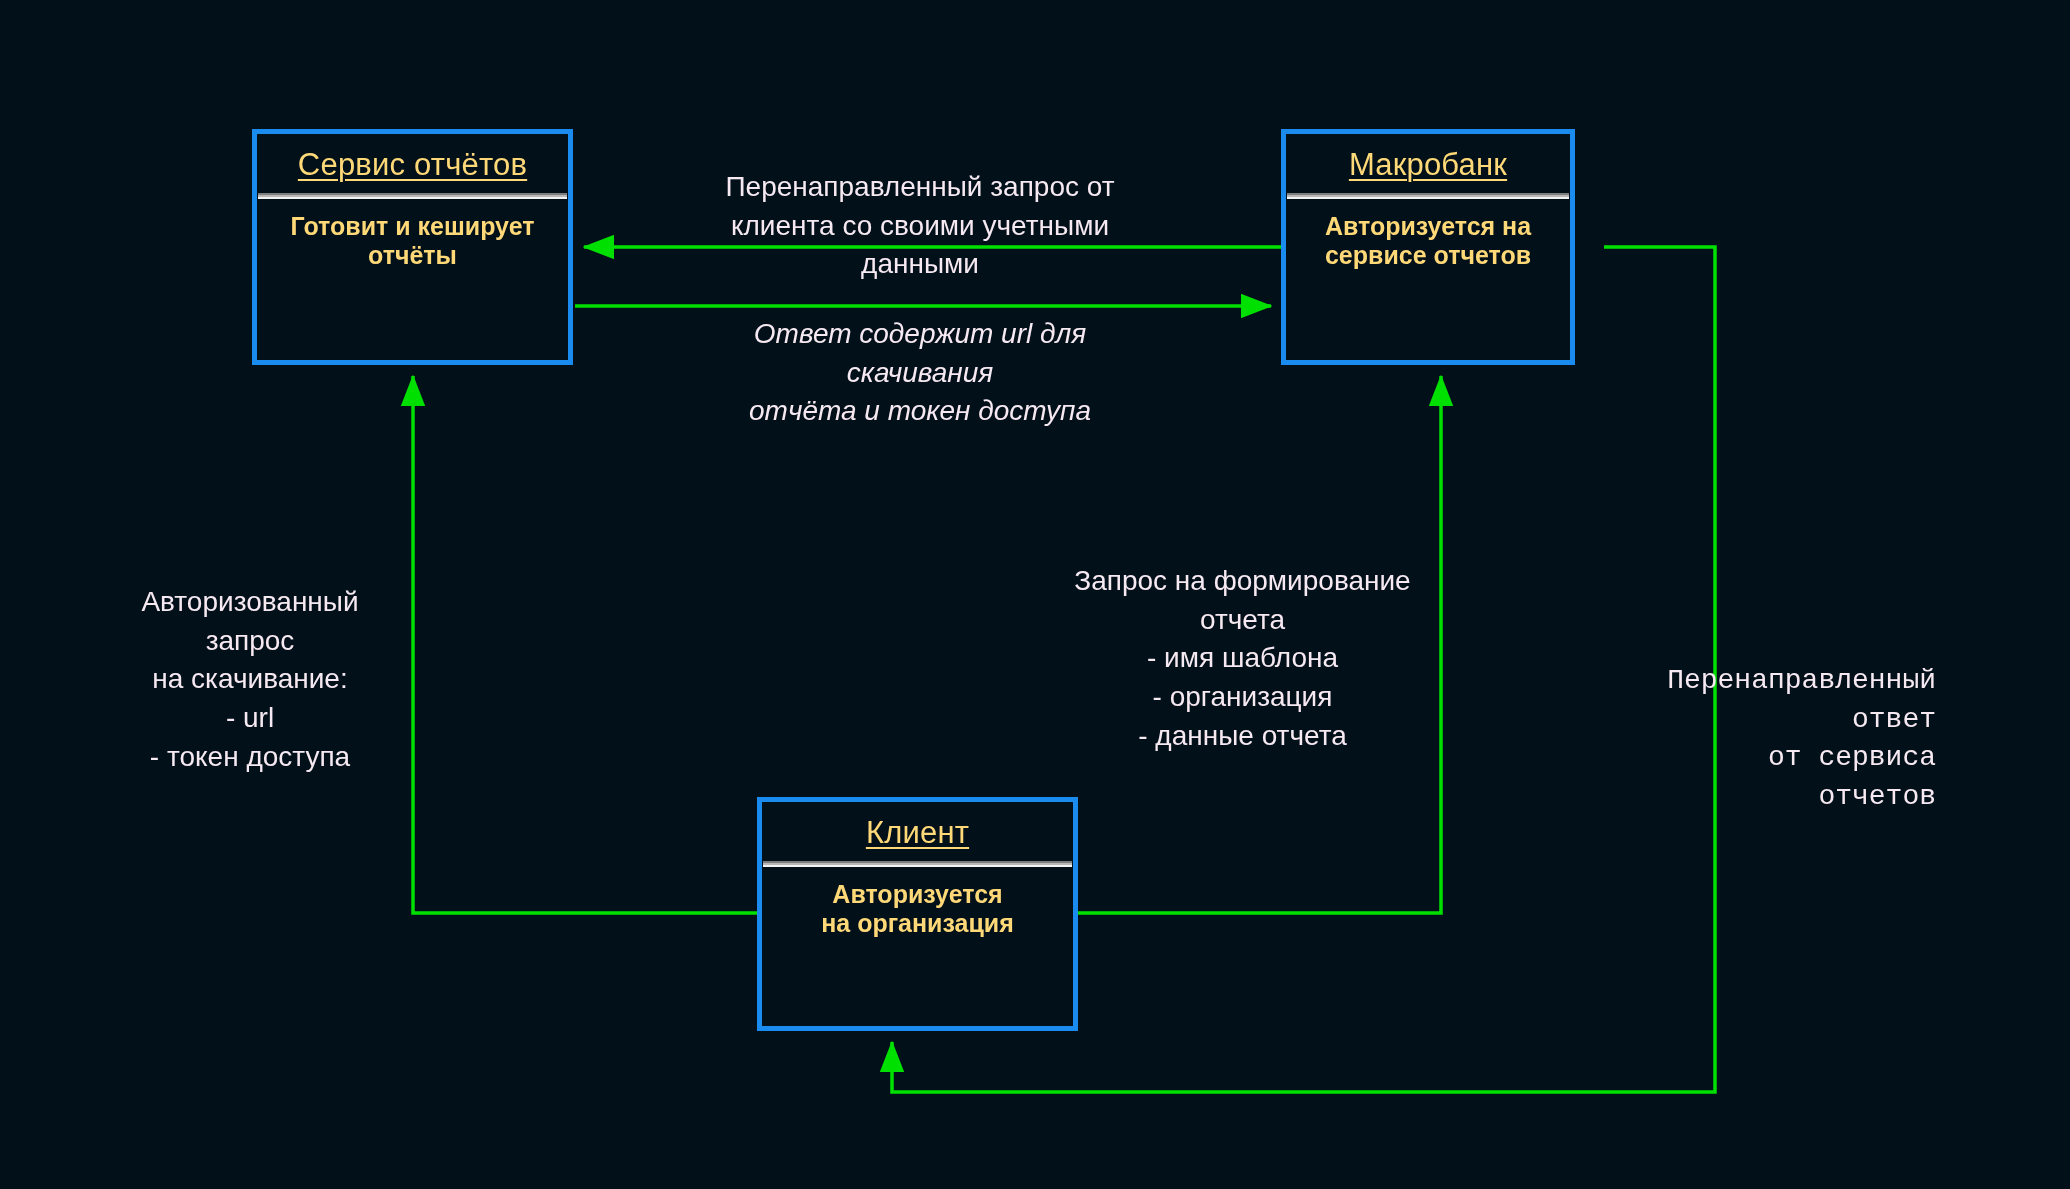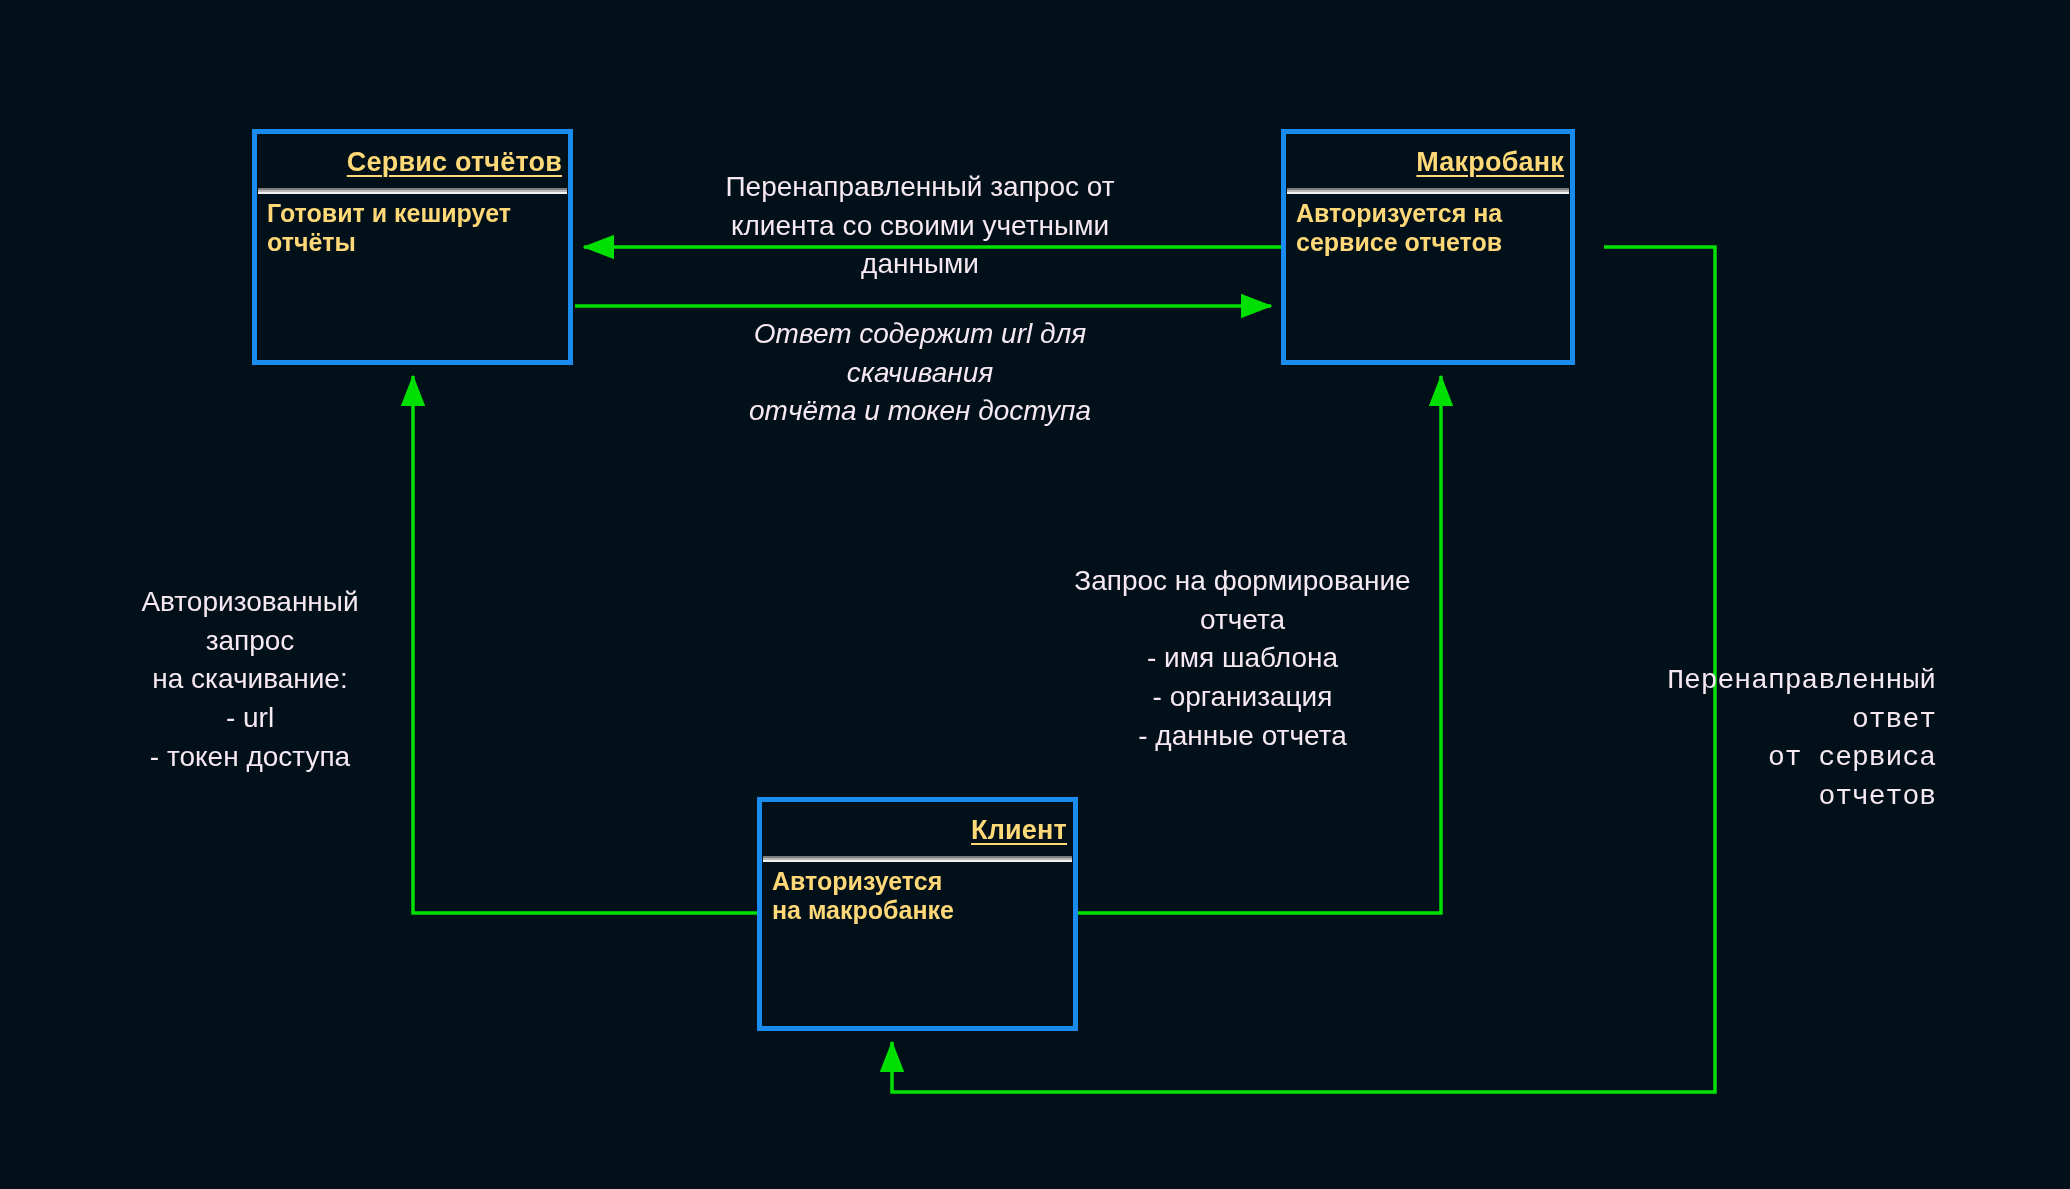--- a/index.html
+++ b/index.html
@@ -24,46 +24,46 @@
   .node {
     position: absolute;
     box-sizing: border-box;
     border: 5px solid #1a8cf0;
     background: #021019;
     display: flex;
     flex-direction: column;
     align-items: stretch;
   }
   .node-title {
-    text-align: right;
+    text-align: center;
     color: #ffd978;
-    font-weight: bold;
-    font-size: 27px;
+    font-weight: normal;
+    font-size: 31px;
     letter-spacing: 0.2px;
     padding: 13px 6px 10px 6px;
     text-decoration: underline;
     text-underline-offset: 4px;
     text-decoration-thickness: 2px;
     white-space: nowrap;
   }
   .node-divider {
     height: 6px;
     margin: 0 1px;
     background: #b8b8b8;
     border-top: 2px solid #7d7d7d;
     border-bottom: 2px solid #f2f2f2;
     box-sizing: border-box;
   }
   .node-body {
-    text-align: left;
+    text-align: center;
     color: #ffd978;
     font-weight: bold;
     font-size: 25px;
     line-height: 1.15;
-    padding: 5px 10px 0 10px;
+    padding: 13px 10px 0 10px;
     white-space: pre-line;
   }
   .edge-label {
     position: absolute;
     color: #f7e9f2;
     font-size: 28px;
     line-height: 1.38;
     text-align: center;
     white-space: pre-line;
   }
@@ -103,21 +103,21 @@
     <div class="node-title">Макробанк</div>
     <div class="node-divider"></div>
     <div class="node-body">Авторизуется на
 сервисе отчетов</div>
   </div>
 
   <div class="node" style="left:757px; top:797px; width:321px; height:234px;">
     <div class="node-title">Клиент</div>
     <div class="node-divider"></div>
     <div class="node-body">Авторизуется
-на макробанке</div>
+на организация</div>
   </div>
 
   <div class="edge-label" style="left:700px; top:168px; width:440px;">Перенаправленный запрос от
 клиента со своими учетными данными</div>
 
   <div class="edge-label" style="left:710px; top:315px; width:420px;font-style:italic;">Ответ содержит url для скачивания
 отчёта и токен доступа</div>
 
   <div class="edge-label" style="left:1055px; top:562px; width:375px;">Запрос на формирование отчета
 - имя шаблона

